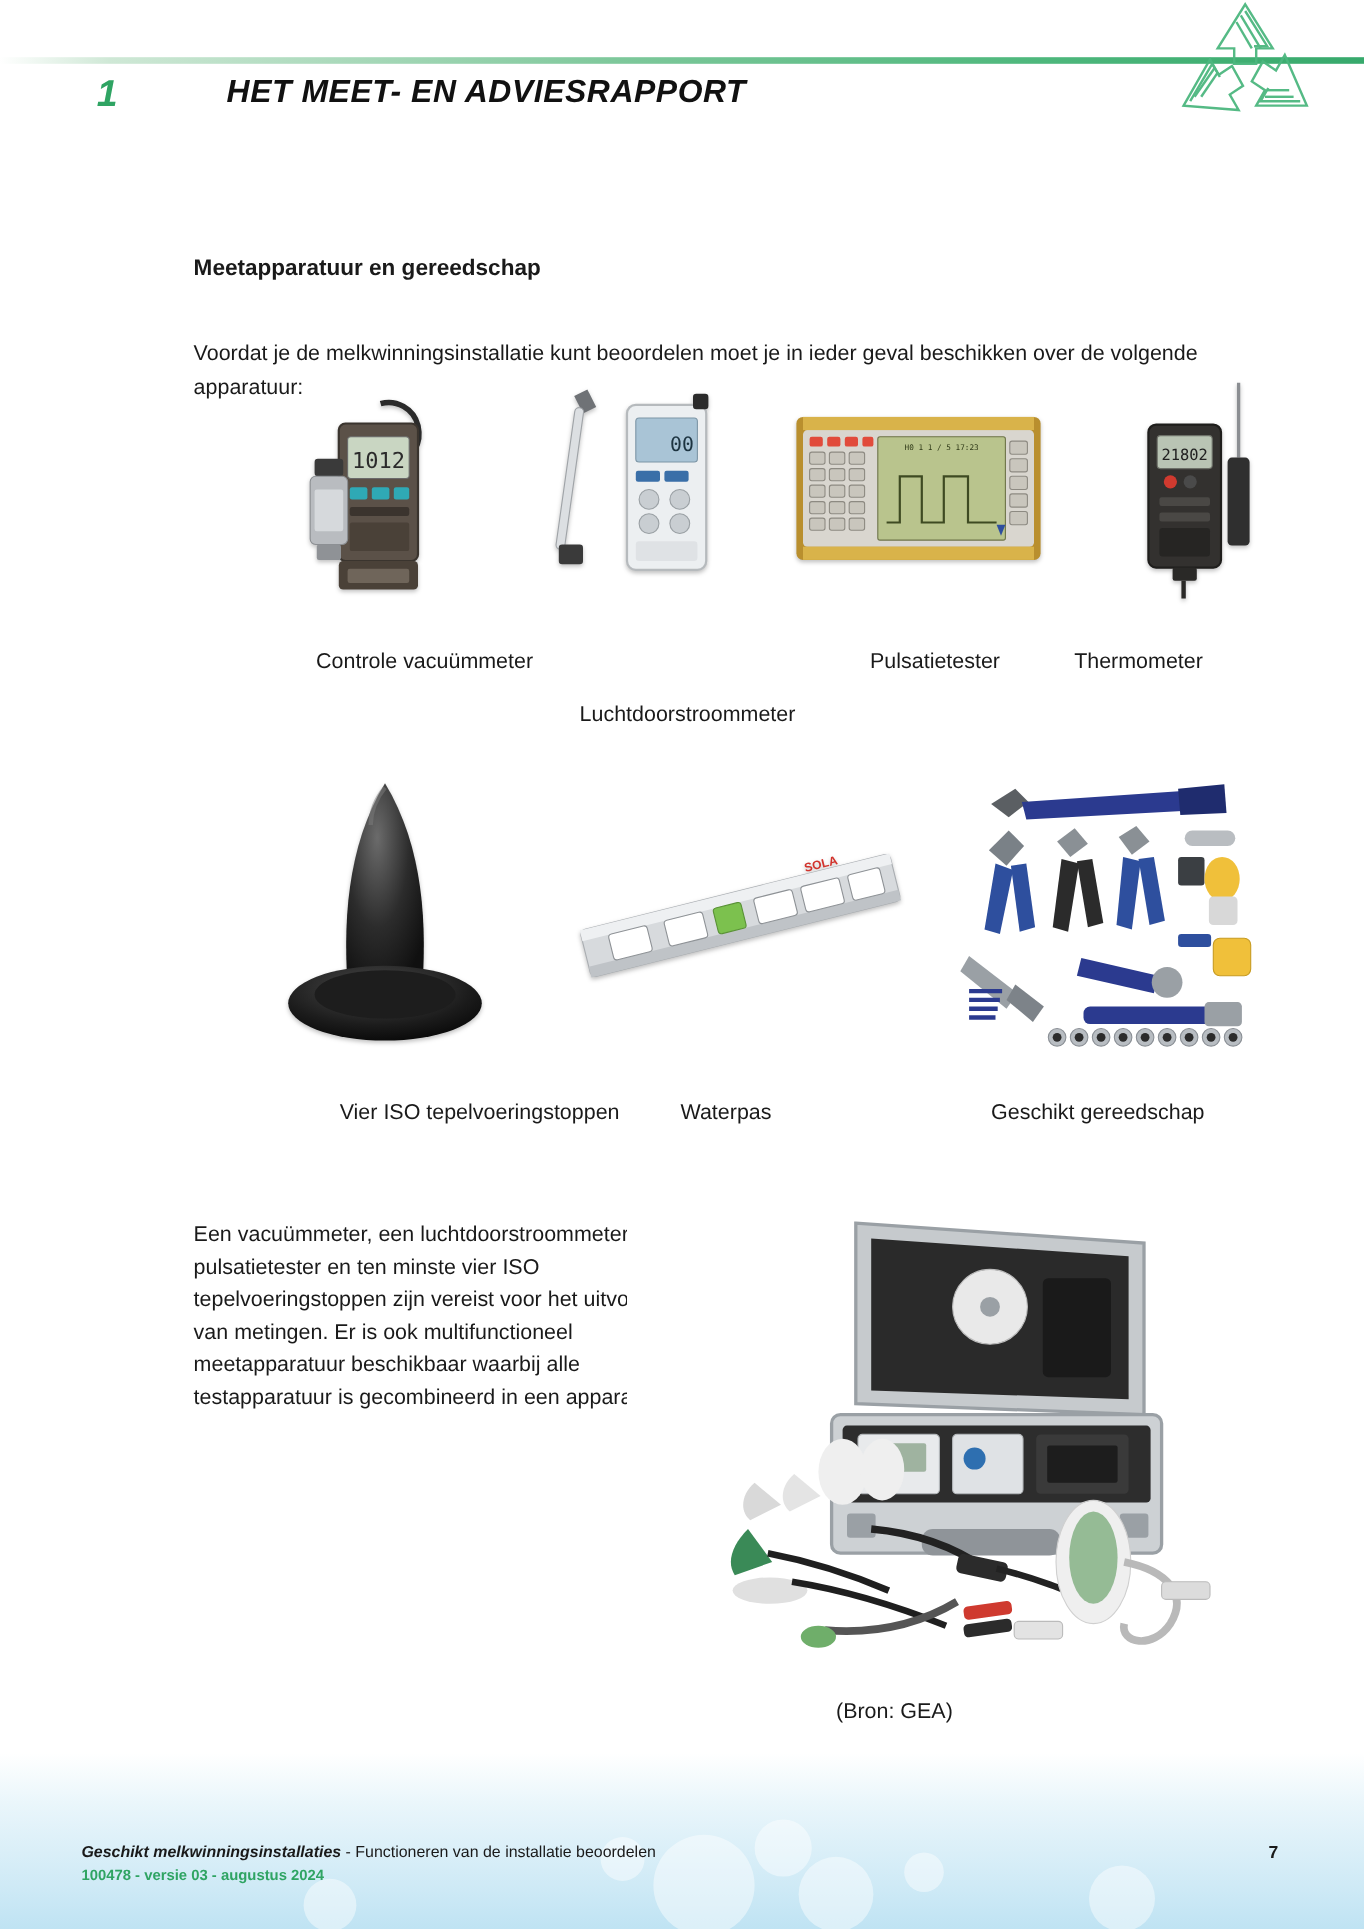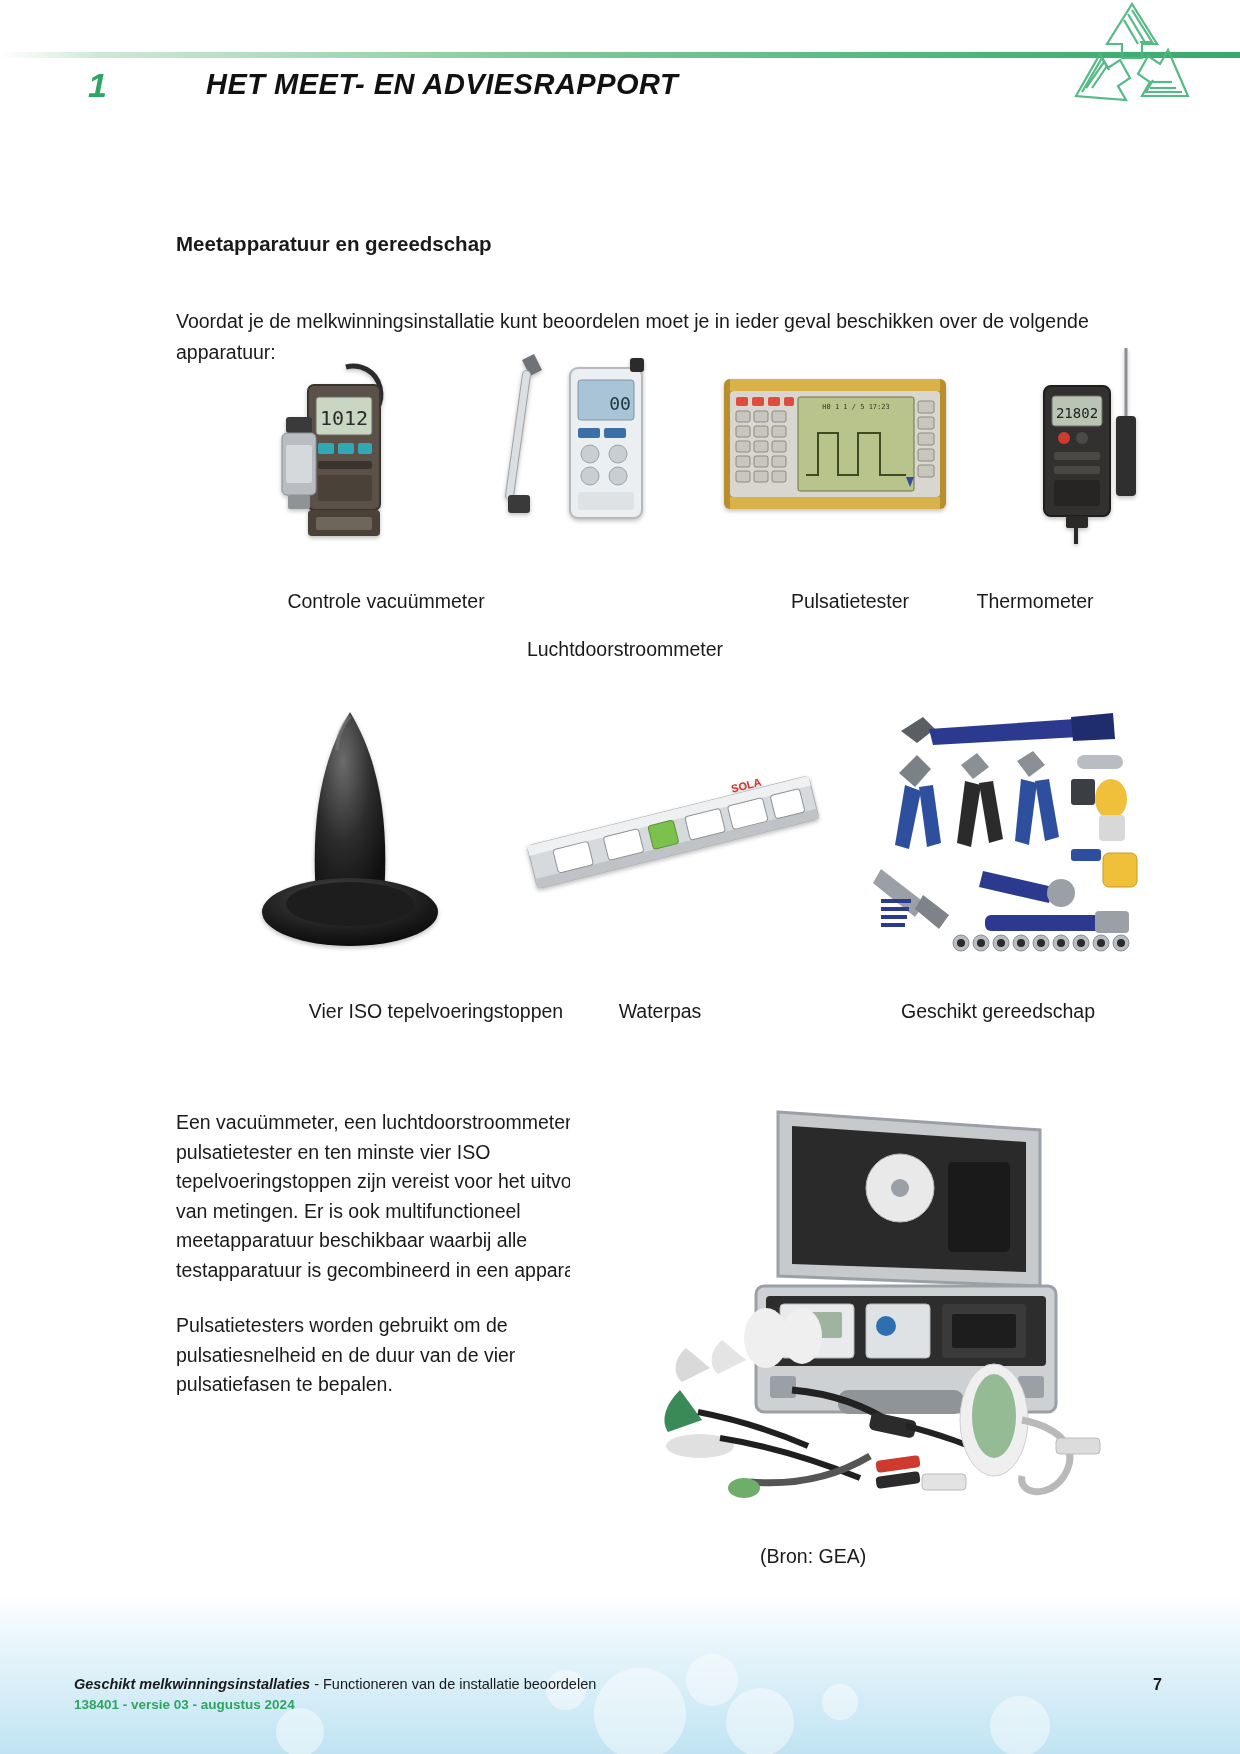--- a/index.html
+++ b/index.html
@@ -311,21 +311,20 @@
       <circle cx="256" cy="248" r="4"></circle>
   </g>
 
   <rect x="238" y="158" width="34" height="34" rx="6" fill="#f0c03a" stroke="#c79b20"></rect>
   <rect x="206" y="154" width="30" height="12" rx="3" fill="#2e4f9e"></rect>
 </svg>
 <div class="cap cap-r2" style="left:818px; width:360px;">Geschikt gereedschap</div>
 
 <div class="lower-text">
   <p>Een vacuümmeter, een luchtdoorstroommeter, een pulsatietester en ten minste vier ISO tepelvoeringstoppen zijn vereist voor het uitvoeren van metingen. Er is ook multifunctioneel meetapparatuur beschikbaar waarbij alle testapparatuur is gecombineerd in een apparaat.</p>
-  <p>Pulsatietesters worden gebruikt om de pulsatiesnelheid en de duur van de vier pulsatiefasen te bepalen.</p>
 </div>
 
 <svg class="dev" style="left:570px; top:1090px;" width="580" height="460" viewBox="0 0 580 460">
   <rect x="0" y="0" width="580" height="460" fill="#ffffff"></rect>
 
   <path d="M208 22 L470 40 L470 196 L208 186 Z" fill="#c6cacd" stroke="#9aa0a5" stroke-width="3"></path>
   <path d="M222 36 L456 52 L456 182 L222 174 Z" fill="#2a2a2a"></path>
   <circle cx="330" cy="98" r="34" fill="#e9e9e9" stroke="#bdbdbd"></circle>
   <circle cx="330" cy="98" r="9" fill="#9aa0a5"></circle>
   <rect x="378" y="72" width="62" height="90" rx="5" fill="#1a1a1a"></rect>
@@ -375,14 +374,14 @@
         <circle cx="566" cy="96" r="20"></circle>
       <circle cx="840" cy="108" r="18"></circle>
         <circle cx="300" cy="138" r="24"></circle>
       <circle cx="1020" cy="132" r="30"></circle>
     </g>
   </svg>
 </div>
 <div class="footer-line1">
   <i>Geschikt melkwinningsinstallaties</i><span> - Functioneren van de installatie beoordelen</span>
 </div>
-<div class="footer-line2">138401 - versie 03 - augustus 2024</div>
+<div class="footer-line2">100478 - versie 03 - augustus 2024</div>
 <div class="page-no">7</div>
 
 </body></html>

